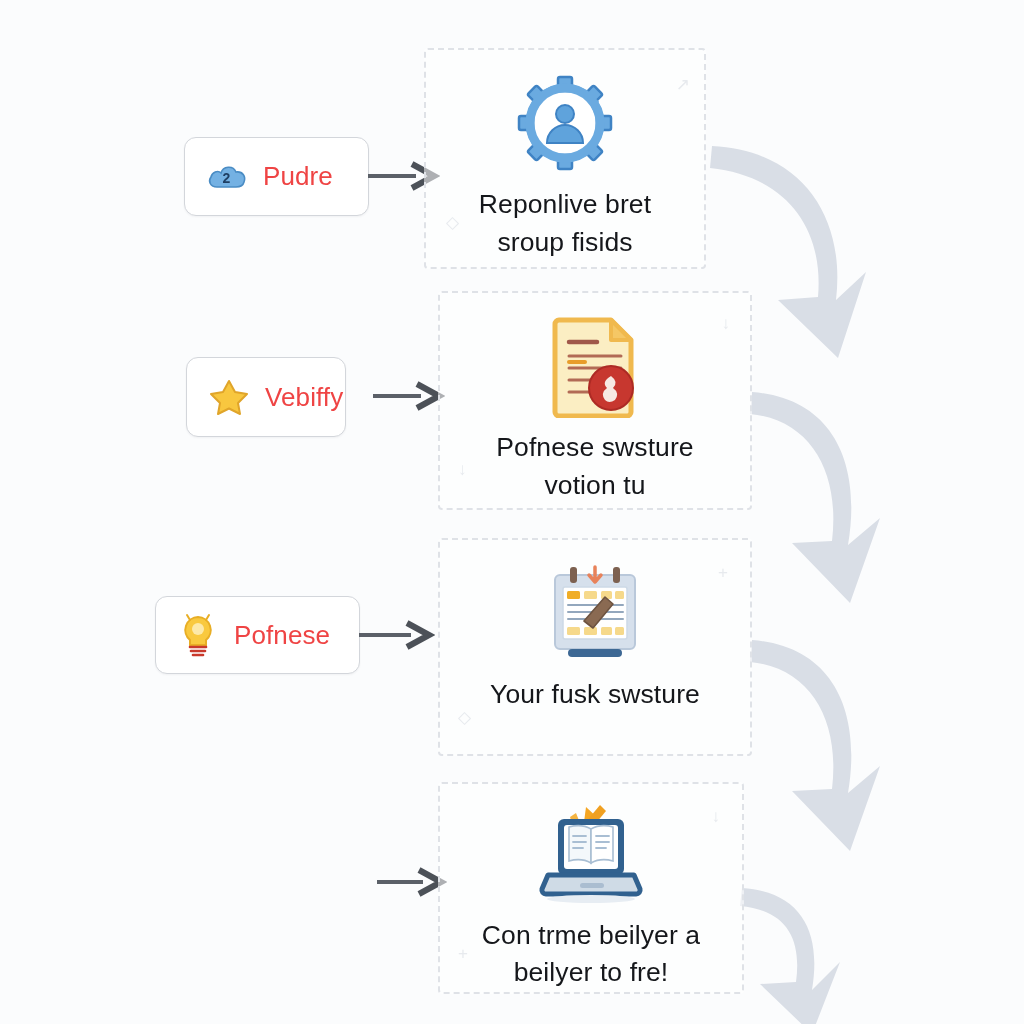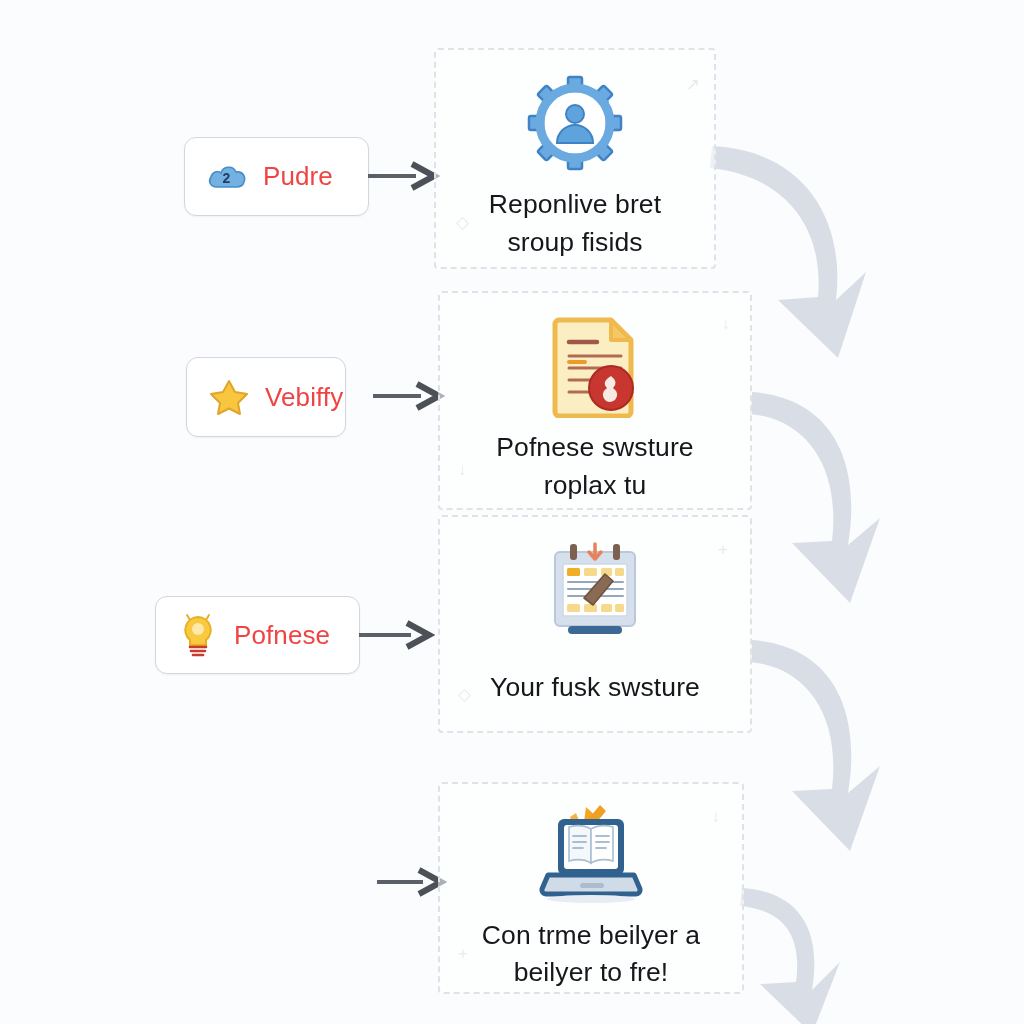--- a/index.html
+++ b/index.html
@@ -104,21 +104,21 @@
       </svg>
     </span>
     <span class="plabel">Pudre</span>
   </div>
 
   <svg class="conn" style="left:368px;top:161px;width:72px;" viewBox="0 0 72 30">
     <line x1="0" y1="15" x2="48" y2="15" stroke="#5b6068" stroke-width="4"></line>
     <polyline points="44,3 66,15 44,27" fill="none" stroke="#4c5158" stroke-width="6" stroke-linecap="butt" stroke-linejoin="miter"></polyline>
   </svg>
 
-  <div class="card" style="left:434px;top:48px;width:282px;height:221px;">
+  <div class="card" style="left:424px;top:48px;width:282px;height:221px;">
     <span class="deco" style="right:14px;top:26px;">↗</span>
     <span class="deco" style="left:20px;bottom:36px;">◇</span>
     <span class="cicon">
       <svg width="104" height="104" viewBox="0 0 104 104">
         <g fill="none" stroke="#4d91cf" stroke-width="6" stroke-linejoin="round">
           <path d="M52 16 a36 36 0 1 1 -0.1 0 Z" fill="#ffffff"></path>
         </g>
 
         <g fill="#6aaae0" stroke="#3f83c4" stroke-width="2.5" stroke-linejoin="round">
           <rect x="45" y="6" width="14" height="14" rx="2"></rect>
@@ -175,21 +175,21 @@
           <line x1="24" y1="66" x2="70" y2="66"></line>
           <line x1="24" y1="78" x2="62" y2="78"></line>
         </g>
         <line x1="24" y1="48" x2="40" y2="48" stroke="#e89d2b" stroke-width="4" stroke-linecap="round"></line>
         <circle cx="66" cy="74" r="22" fill="#c7372f" stroke="#ad2a24" stroke-width="2"></circle>
         <path d="M66 62 q8 6 2 12 q7 5 2 12 q-6 4 -10 0 q-5 -7 2 -12 q-6 -6 4 -12 z" fill="#f7e9e3"></path>
       </svg>
     </span>
     <div class="ctext">
       <div>Pofnese swsture</div>
-      <div>roplax tu</div>
+      <div>votion tu</div>
     </div>
   </div>
 
   <div class="pill" style="left:155px;top:596px;width:205px;height:78px;">
     <span class="picon">
       <svg width="38" height="44" viewBox="0 0 38 44">
         <path d="M19 4 a13 13 0 0 1 8 23 v5 h-16 v-5 a13 13 0 0 1 8 -23 z" fill="#f9c93f" stroke="#e8ae25" stroke-width="2"></path>
         <ellipse cx="19" cy="16" rx="6" ry="6" fill="#fde9a8"></ellipse>
         <g stroke="#c9392c" stroke-width="2.6" stroke-linecap="round">
           <line x1="11" y1="34" x2="27" y2="34"></line>
@@ -203,21 +203,21 @@
       </svg>
     </span>
     <span class="plabel">Pofnese</span>
   </div>
 
   <svg class="conn" style="left:359px;top:620px;width:76px;" viewBox="0 0 76 30">
     <line x1="0" y1="15" x2="52" y2="15" stroke="#5b6068" stroke-width="4"></line>
     <polyline points="48,3 70,15 48,27" fill="none" stroke="#4c5158" stroke-width="6"></polyline>
   </svg>
 
-  <div class="card" style="left:438px;top:515px;width:314px;height:218px;gap:16px;">
+  <div class="card" style="left:438px;top:538px;width:314px;height:218px;">
     <span class="deco" style="right:22px;top:24px;">+</span>
     <span class="deco" style="left:18px;bottom:28px;">◇</span>
     <span class="cicon">
       <svg width="104" height="104" viewBox="0 0 104 104">
         <rect x="12" y="14" width="80" height="74" rx="5" fill="#d6e0ec" stroke="#b9c8da" stroke-width="2"></rect>
         <rect x="20" y="26" width="64" height="52" rx="2" fill="#ffffff" stroke="#cdd9e6" stroke-width="1.5"></rect>
         <g fill="#7d6150">
           <rect x="27" y="6" width="7" height="16" rx="3"></rect>
           <rect x="70" y="6" width="7" height="16" rx="3"></rect>
         </g>

